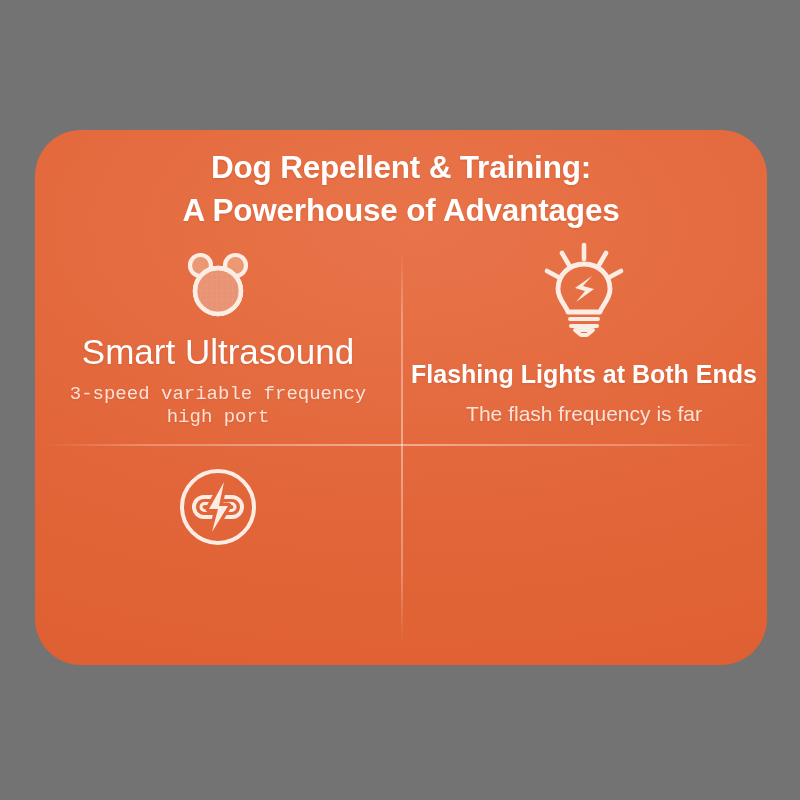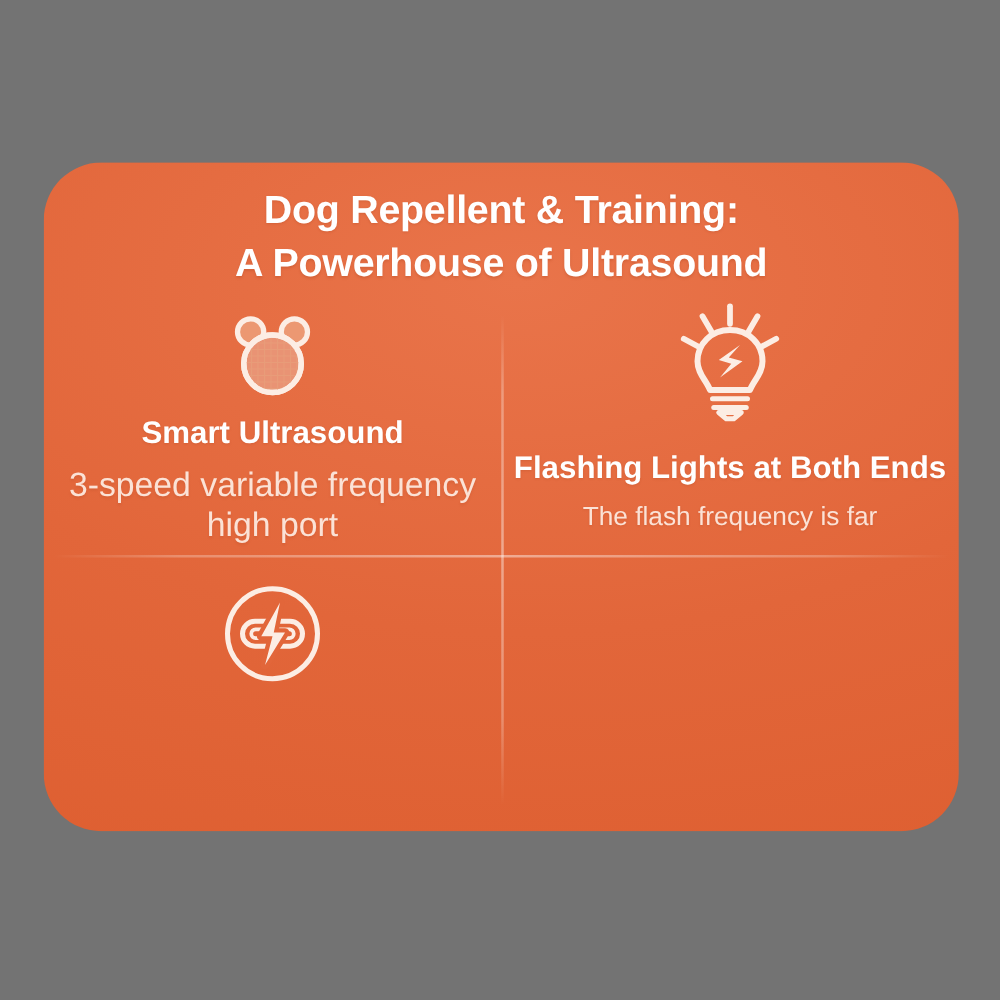--- a/index.html
+++ b/index.html
@@ -111,28 +111,29 @@
   .feat-desc {
     color: #FBE2D6;
     text-align: center;
     line-height: 1.20;
     text-shadow: 0 1px 2px rgba(150,55,20,.15);
   }
 
   
   .c1 .icon-wrap { margin-top: 14px; }
   .c1 .feat-title {
-    font-size: 25px;
-    font-weight: 700;
+    font-size: 35px;
+    font-weight: 400;
     margin-top: 12px;
   }
   .c1 .feat-desc {
-    font-size: 27px;
+    font-size: 19px;
     font-weight: 400;
     margin-top: 11px;
+    font-family: Liberation Mono, monospace;
   }
 
   
   .c2 .icon-wrap { margin-top: 14px; }
   .c2 .feat-title {
     font-size: 25.5px;
     font-weight: bold;
     margin-top: 26px;
   }
 
@@ -164,21 +165,21 @@
 </style>
 </head>
 <body>
 
 <div id="stage">
 
   <div class="card">
 
     <div class="title">
       <span class="l1">Dog Repellent &amp; Training:</span>
-      <span class="l2">A Powerhouse of Ultrasound</span>
+      <span class="l2">A Powerhouse of Advantages</span>
     </div>
 
     <div class="div-v"></div>
     <div class="div-h"></div>
 
     <div class="grid">
 
       <div class="cell c1">
         <span class="icon-wrap">
           <svg width="76" height="72" viewBox="0 0 76 72">

